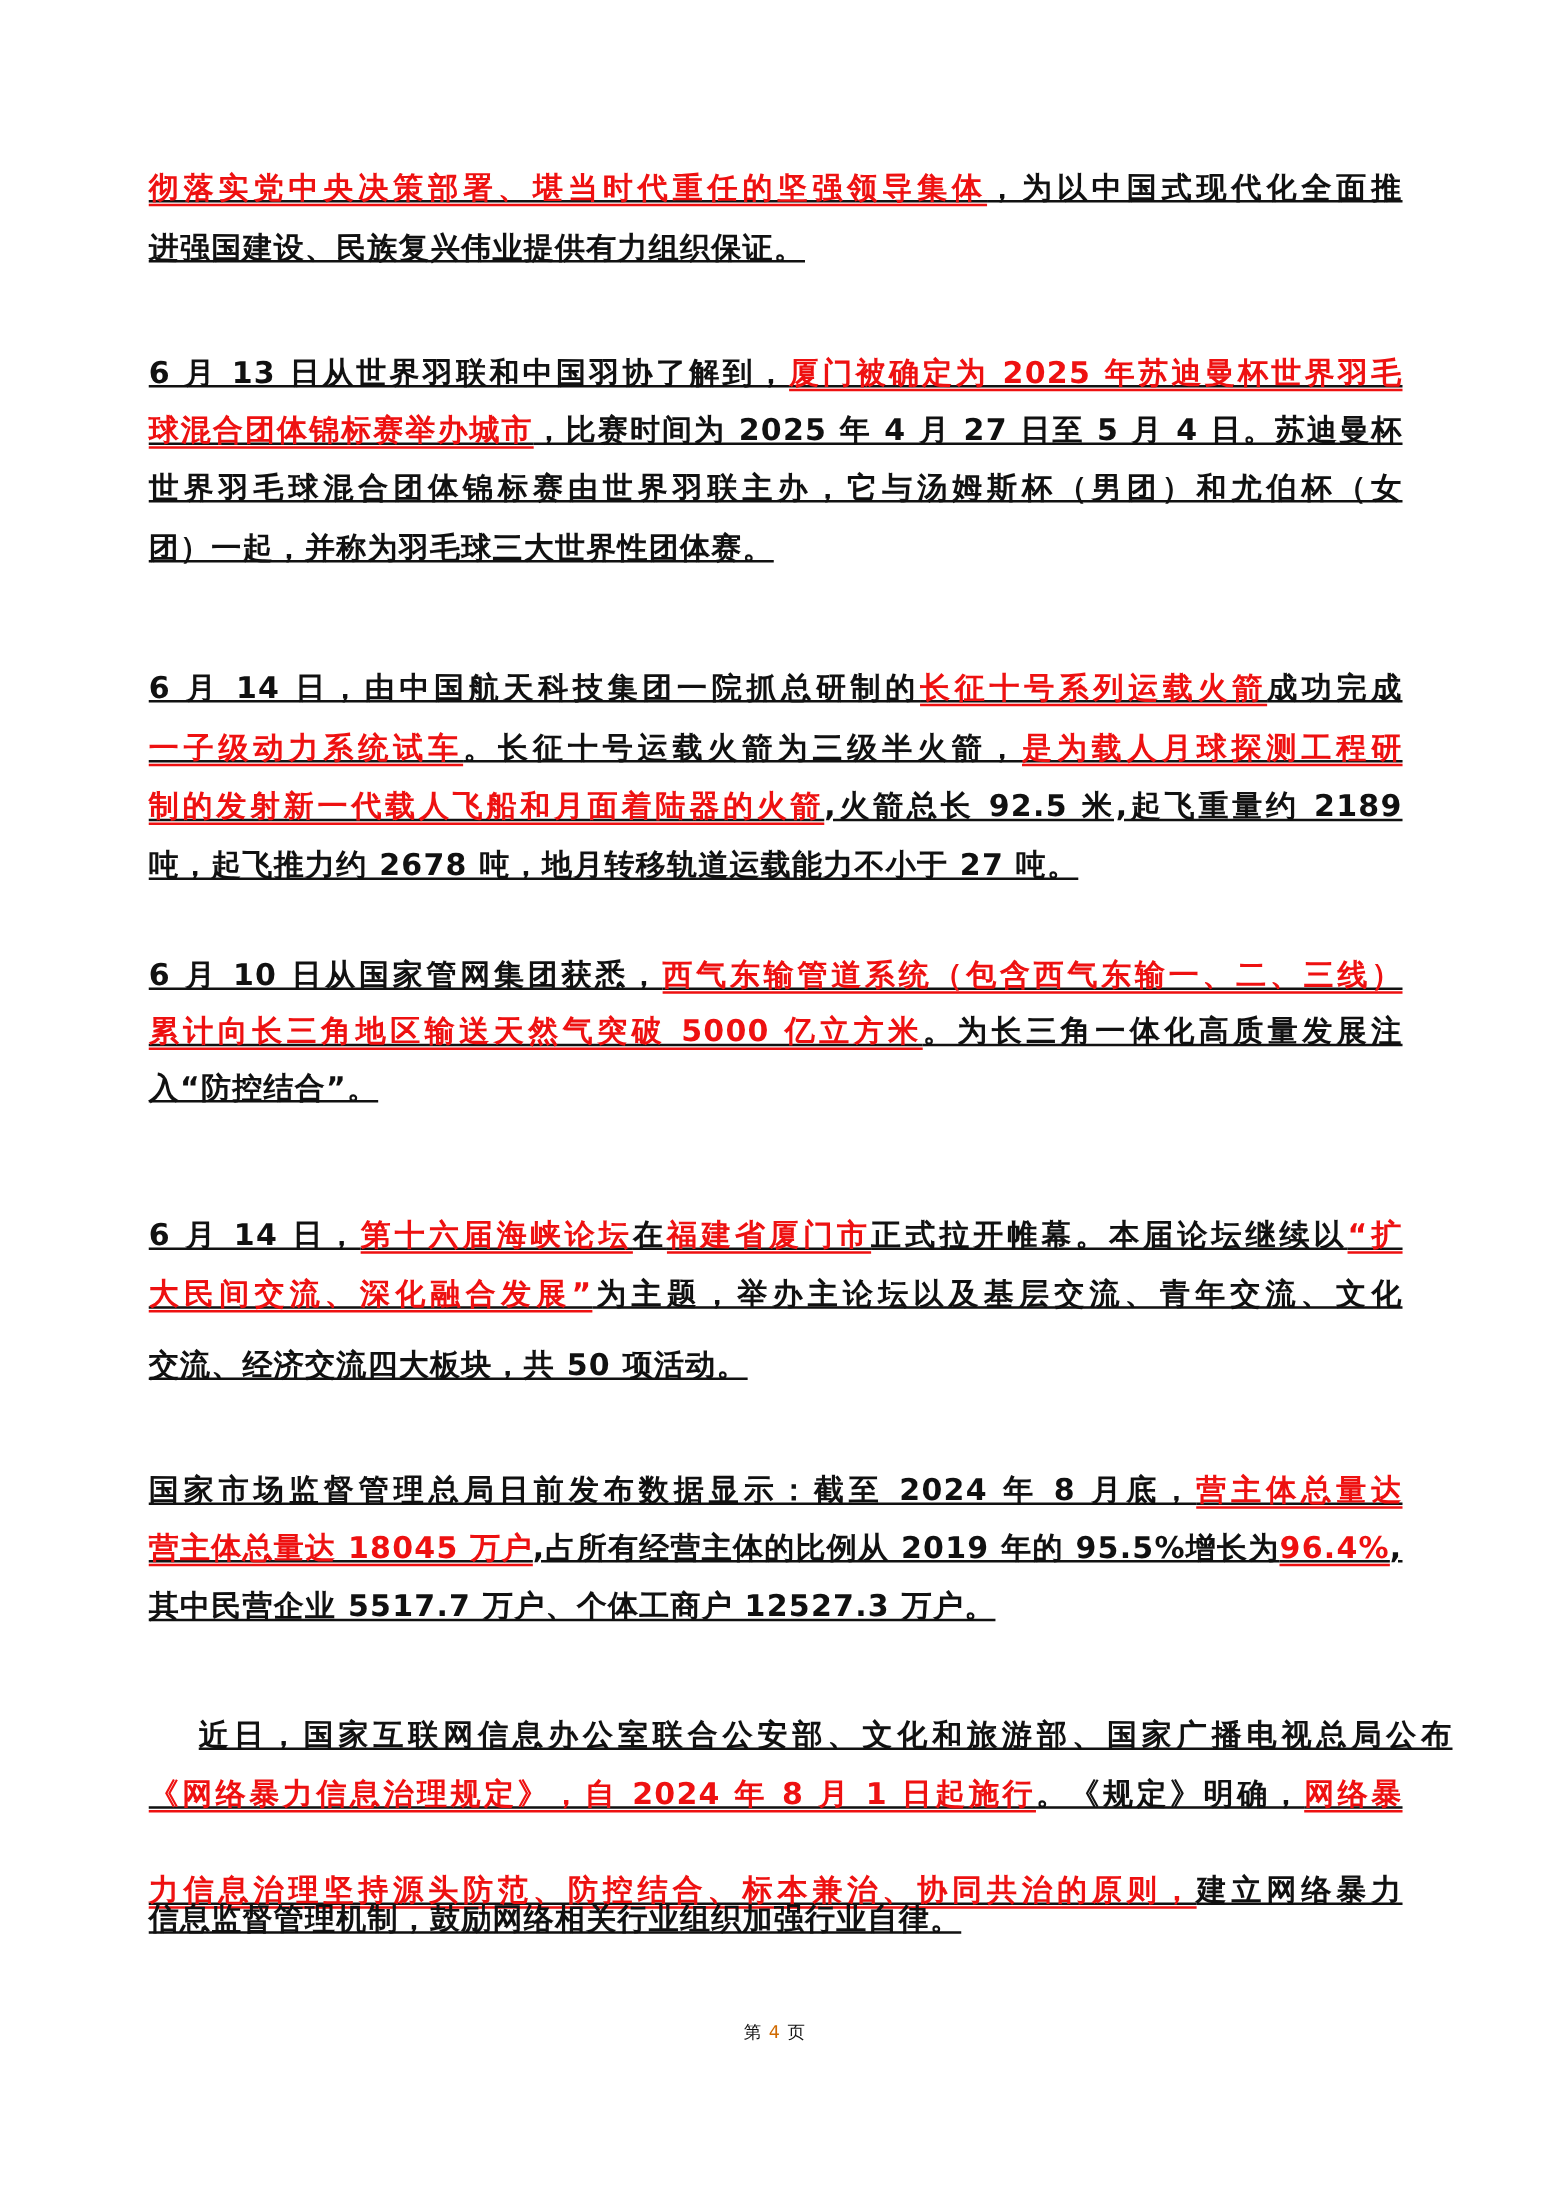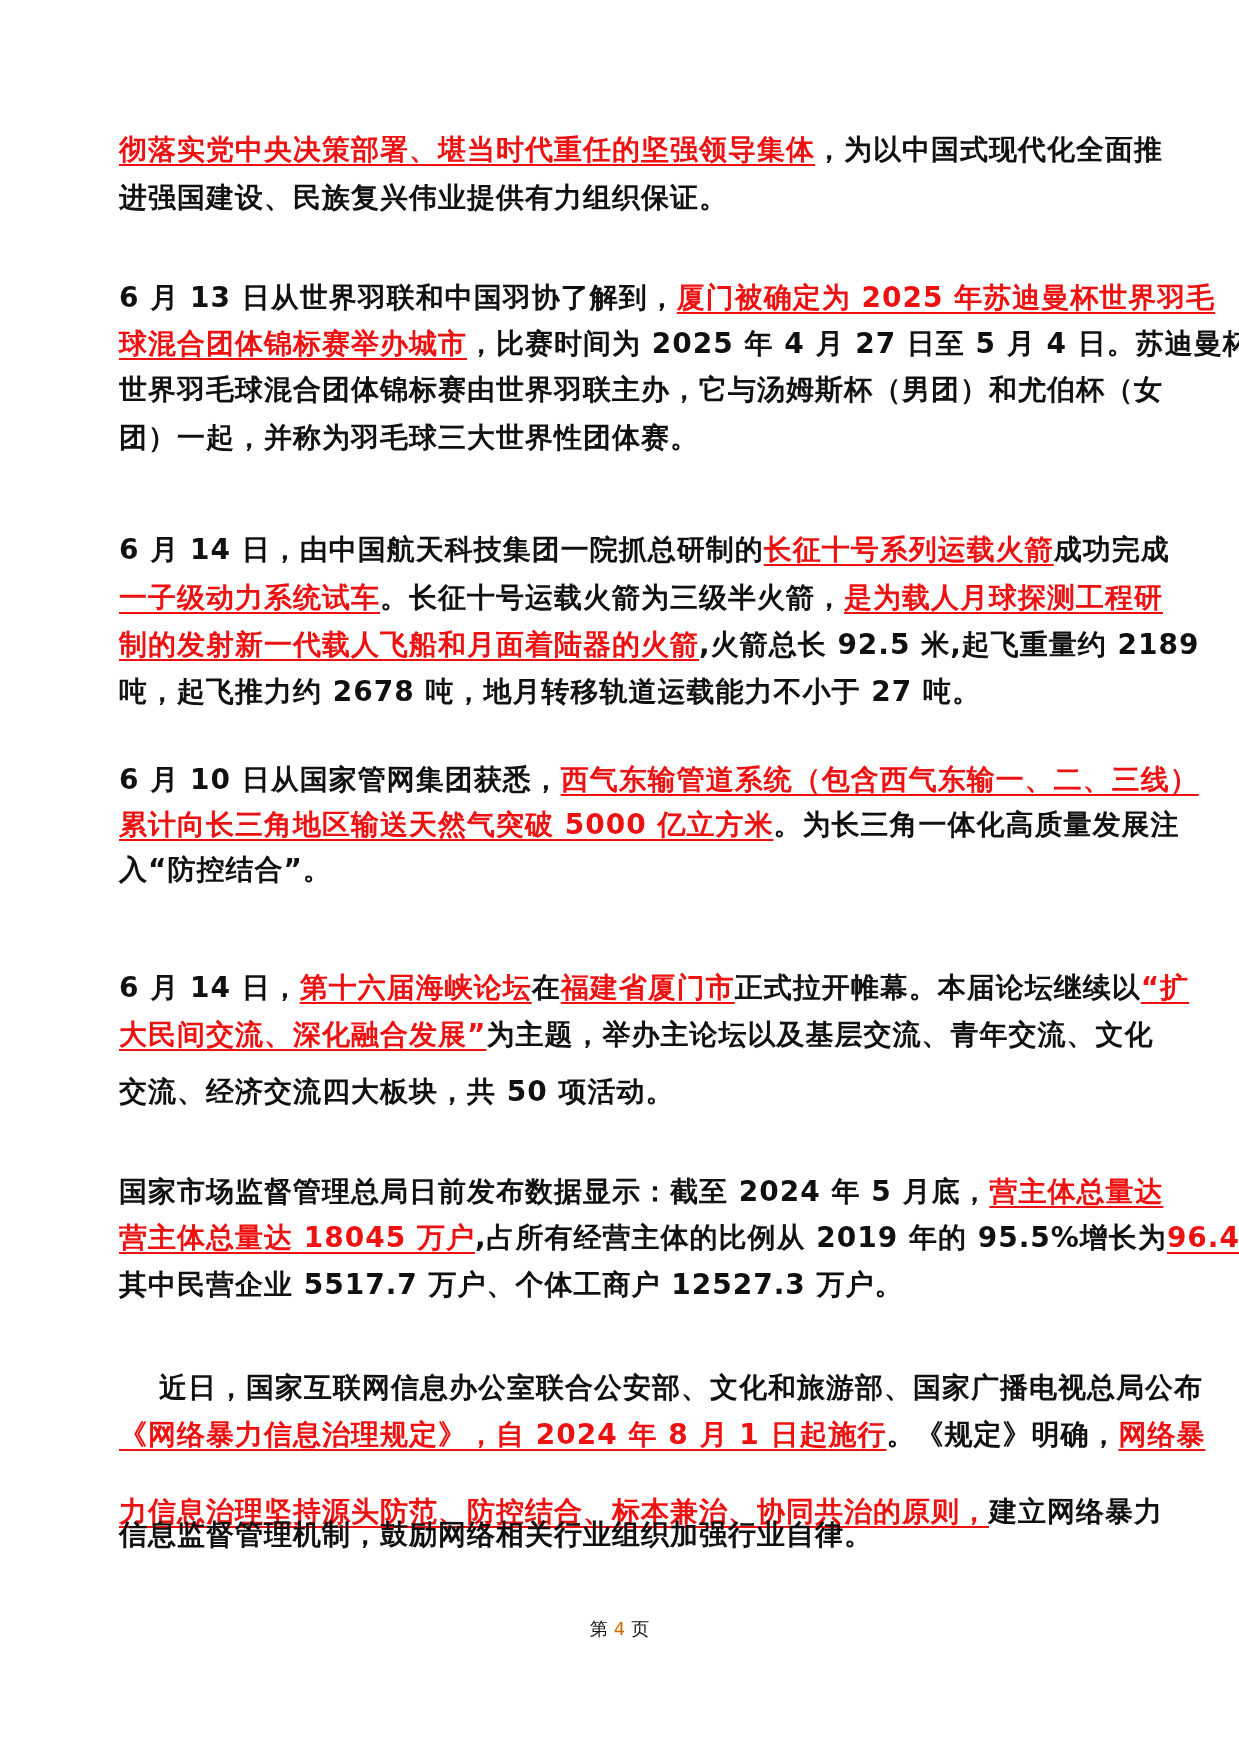--- a/index.html
+++ b/index.html
@@ -1,27 +1,27 @@
 <!DOCTYPE html>
 <html><head>
 <meta charset="utf-8">
 <style>
   html, body { margin: 0; padding: 0; background: #ffffff; }
   body { width: 1239px; height: 1753px; position: relative; overflow: hidden;
          font-family: "DejaVu Sans", "Liberation Sans", sans-serif; }
   .page { position: absolute; left: 0; top: 0; width: 1239px; height: 1753px; background: #fff; }
   .line { position: absolute; left: 119px; width: 1003px; height: 40px; line-height: 40px;
-          font-size: 28px; font-weight: bold; color: #111; white-space: nowrap;
-          text-align: justify; text-align-last: justify; letter-spacing: 1px; }
+          font-size: 24px; font-weight: bold; color: #111; white-space: nowrap;
+          text-align: justify; text-align-last: justify; letter-spacing: 1px; text-decoration: underline; }
   .line.last { text-align-last: left; }
   .hl { color: #ee1111; text-decoration: underline; text-decoration-color: #ee1111;
         text-decoration-thickness: 2px; text-underline-offset: 5px; }
   .txt { color: #111; }
   .footer { position: absolute; left: 0; width: 1239px; top: 1617px; text-align: center;
-            font-size: 18px; color: #111; font-family: "DejaVu Sans", sans-serif; }
+            font-size: 14px; color: #111; font-family: "DejaVu Sans", sans-serif; }
   .footer .num { color: #d06a00; margin: 0 6px; }
 </style>
 </head>
 <body>
 
 <div class="page">
   <div id="content">
       <div>
         <div class="line" style="top: 130px;"><span class="hl">彻落实党中央决策部署、堪当时代重任的坚强领导集体</span><span class="txt">，为以中国式现代化全面推</span></div>
         <div class="line last" style="top: 178px;"><span class="txt">进强国建设、民族复兴伟业提供有力组织保证。</span></div>
@@ -42,21 +42,21 @@
         <div class="line" style="top: 760px;"><span class="txt">6 月 10 日从国家管网集团获悉，</span><span class="hl">西气东输管道系统（包含西气东输一、二、三线）</span></div>
         <div class="line" style="top: 805px;"><span class="hl">累计向长三角地区输送天然气突破 5000 亿立方米</span><span class="txt">。为长三角一体化高质量发展注</span></div>
         <div class="line last" style="top: 850px;"><span class="txt">入“防控结合”。</span></div>
       </div>
       <div>
         <div class="line" style="top: 968px;"><span class="txt">6 月 14 日，</span><span class="hl">第十六届海峡论坛</span><span class="txt">在</span><span class="hl">福建省厦门市</span><span class="txt">正式拉开帷幕。本届论坛继续以</span><span class="hl">“扩</span></div>
         <div class="line" style="top: 1015px;"><span class="hl">大民间交流、深化融合发展”</span><span class="txt">为主题，举办主论坛以及基层交流、青年交流、文化</span></div>
         <div class="line last" style="top: 1060px; margin-top: 12px;"><span class="txt">交流、经济交流四大板块，共 50 项活动。</span></div>
       </div>
       <div>
-        <div class="line" style="top: 1172px;"><span class="txt">国家市场监督管理总局日前发布数据显示：截至 2024 年 5 月底，</span><span class="hl">营主体总量达</span></div>
+        <div class="line" style="top: 1172px;"><span class="txt">国家市场监督管理总局日前发布数据显示：截至 2024 年 8 月底，</span><span class="hl">营主体总量达</span></div>
         <div class="line" style="top: 1218px;"><span class="hl">营主体总量达 18045 万户</span><span class="txt">,占所有经营主体的比例从 2019 年的 95.5%增长为</span><span class="hl">96.4%</span><span class="txt">,</span></div>
         <div class="line last" style="top: 1265px;"><span class="txt">其中民营企业 5517.7 万户、个体工商户 12527.3 万户。</span></div>
       </div>
       <div>
         <div class="line" style="top: 1368px; margin-left: 40px;"><span class="txt">近日，国家互联网信息办公室联合公安部、文化和旅游部、国家广播电视总局公布</span></div>
         <div class="line" style="top: 1415px;"><span class="hl">《网络暴力信息治理规定》，自 2024 年 8 月 1 日起施行</span><span class="txt">。《规定》明确，</span><span class="hl">网络暴</span></div>
         <div class="line" style="top: 1492px;"><span class="hl">力信息治理坚持源头防范、防控结合、标本兼治、协同共治的原则，</span><span class="txt">建立网络暴力</span></div>
         <div class="line last" style="top: 1515px;"><span class="txt">信息监督管理机制，鼓励网络相关行业组织加强行业自律。</span></div>
       </div>
     </div>

